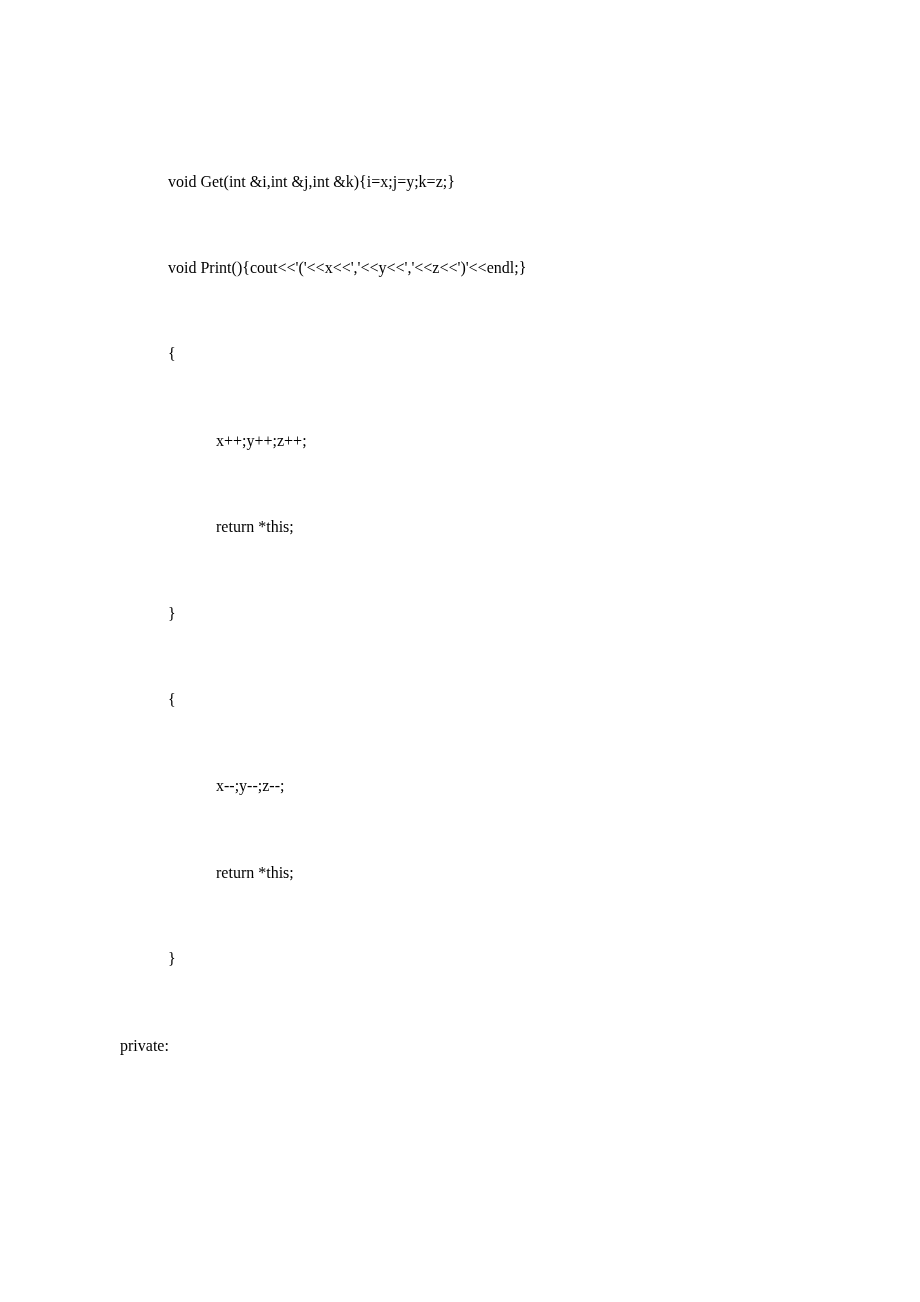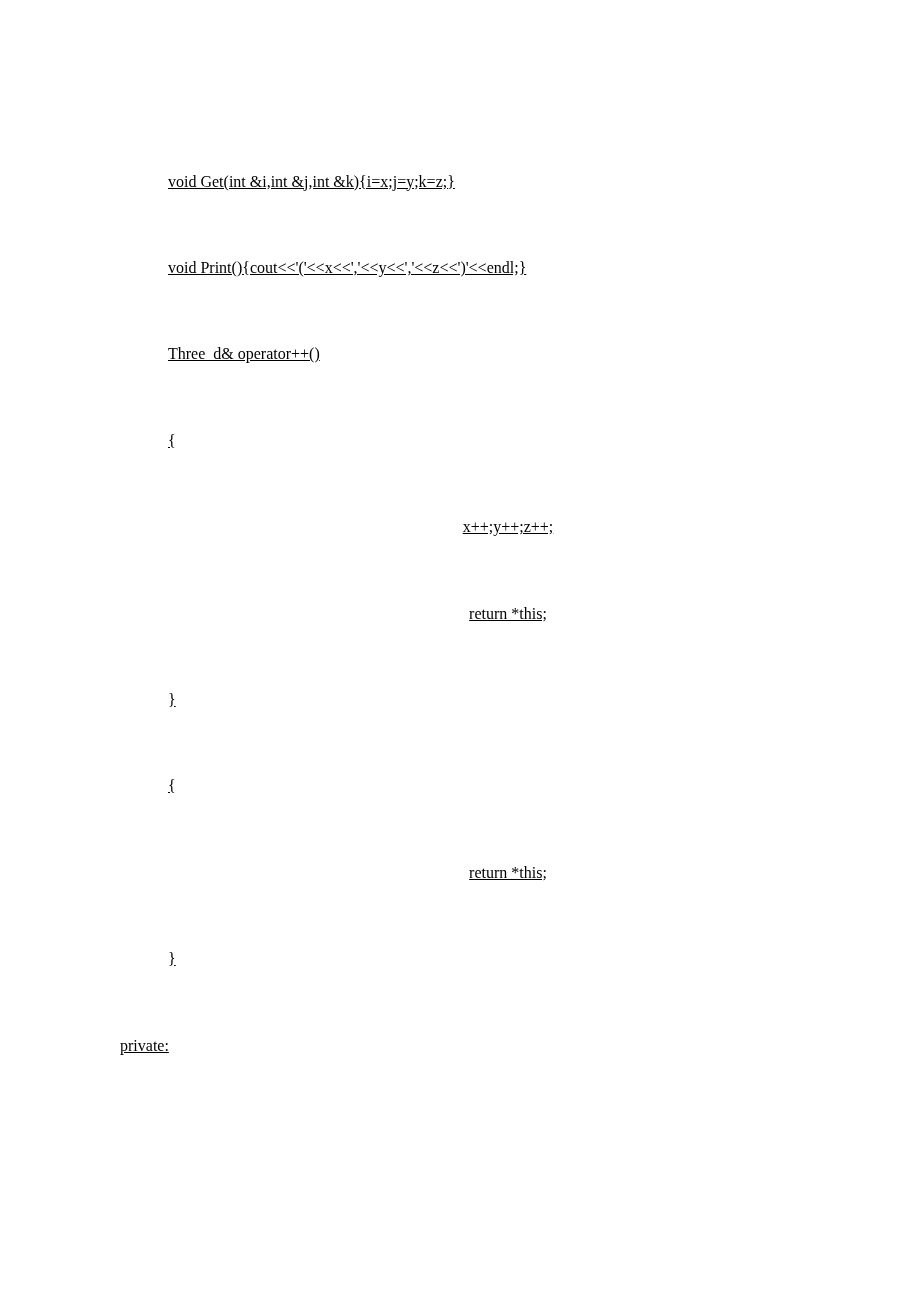--- a/index.html
+++ b/index.html
@@ -15,37 +15,37 @@
     width: 920px;
     min-height: 1302px;
     padding: 110px 120px 110px 120px;
     box-sizing: border-box;
   }
   .code {
     white-space: pre;
     font-family: "Times New Roman", serif;
   }
   .indent1 { padding-left: 48px; }
-  .indent2 { padding-left: 96px; text-align: center; }
-  .line { display: block; text-decoration: underline; }
+  .indent2 { padding-left: 96px; }
+  .line { display: block; }
 </style>
 </head>
 <body>
 
 <div class="page">
 
   <div class="code">
     <span class="line indent1">void Get(int &amp;i,int &amp;j,int &amp;k){i=x;j=y;k=z;}</span>
     <span class="line indent1">void Print(){cout&lt;&lt;'('&lt;&lt;x&lt;&lt;','&lt;&lt;y&lt;&lt;','&lt;&lt;z&lt;&lt;')'&lt;&lt;endl;}</span>
-    <span class="line indent1">Three_d&amp; operator++()</span>
     <span class="line indent1">{</span>
     <span class="line indent2">x++;y++;z++;</span>
     <span class="line indent2">return *this;</span>
     <span class="line indent1">}</span>
     <span class="line indent1">{</span>
+    <span class="line indent2">x--;y--;z--;</span>
     <span class="line indent2">return *this;</span>
     <span class="line indent1">}</span>
     <span class="line">private:</span>
     
     
     
     
     
     
     

